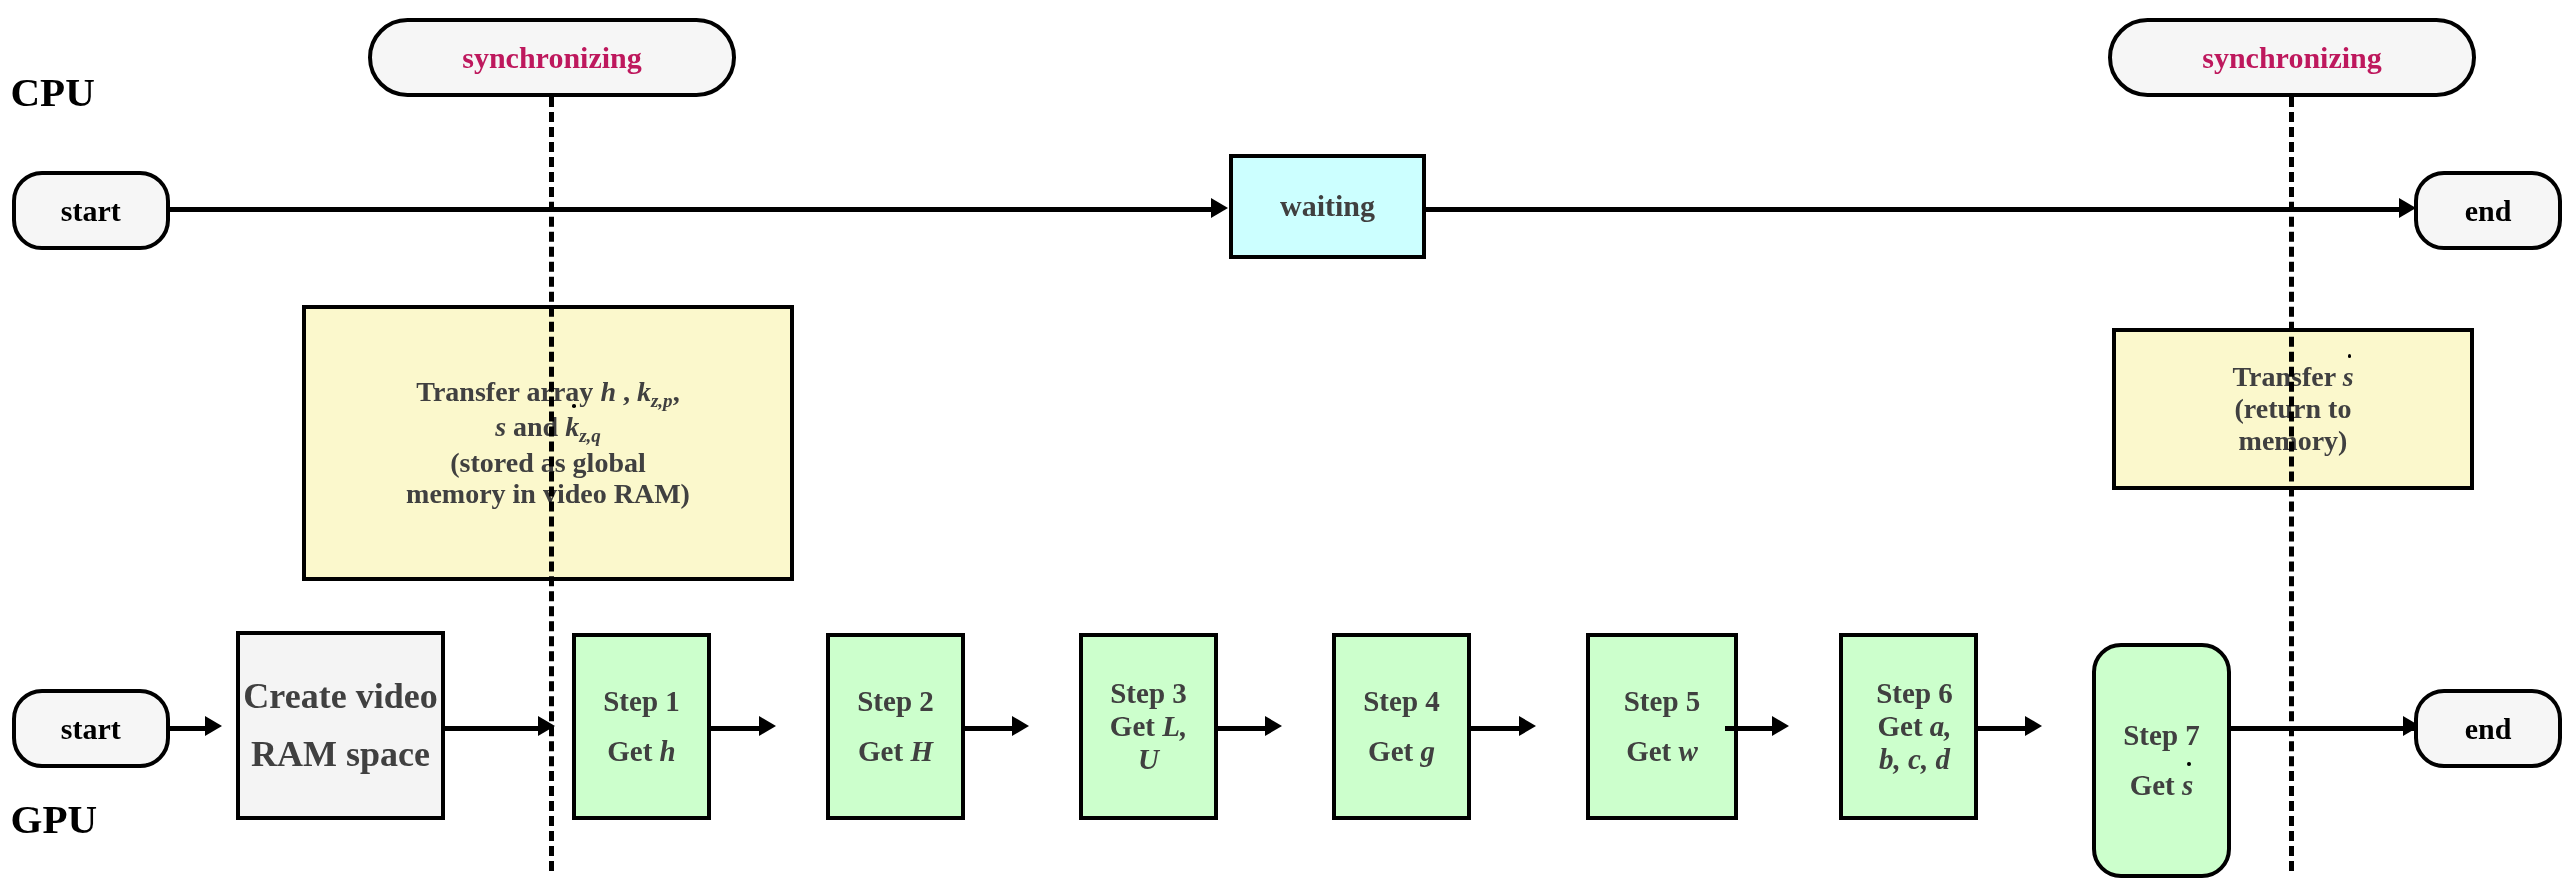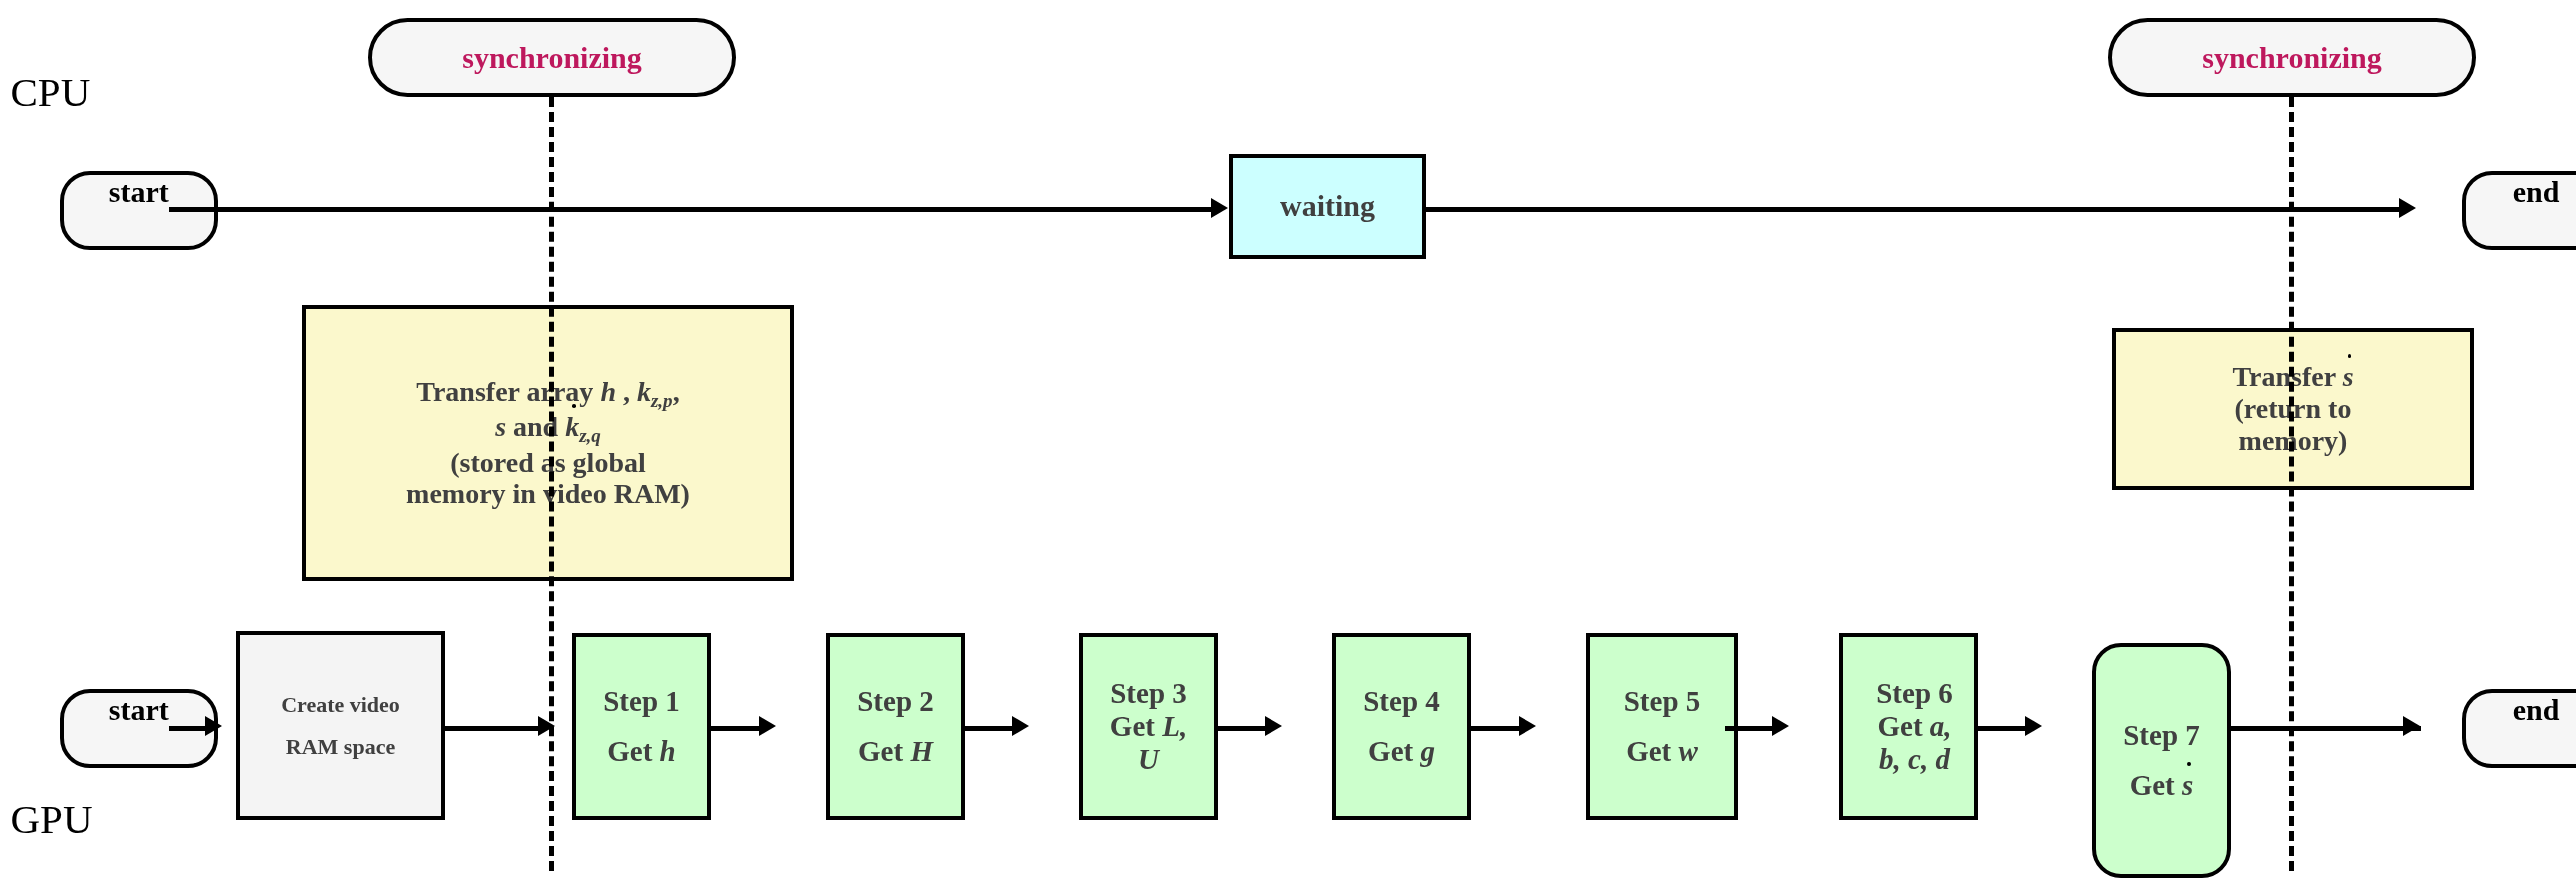--- a/index.html
+++ b/index.html
@@ -14,41 +14,40 @@
     position: relative;
     width: 2576px;
     height: 883px;
     background: #ffffff;
     overflow: hidden;
   }
 
   
   .lane-label {
     position: absolute;
-    font-weight: normal;
+    font-weight: bold;
     font-size: 41px;
     color: #000000;
     line-height: 1;
     white-space: nowrap;
   }
 
   .terminator {
     position: absolute;
     background: #f6f6f6;
     border: 4.6px solid #000000;
     border-radius: 30px;
     display: flex;
-    align-items: flex-start;
+    align-items: center;
     justify-content: center;
     font-weight: bold;
     font-size: 30px;
     color: #000000;
     box-sizing: border-box;
     white-space: nowrap;
-    margin-left: 48px;
   }
 
   .stadium {
     position: absolute;
     background: #f6f6f6;
     border: 4.6px solid #000000;
     border-radius: 656px;
     display: flex;
     align-items: center;
     justify-content: center;
@@ -182,21 +181,21 @@
 
   <div class="lane-label" style="left:10.5px; top:799px;">GPU</div>
 
   <div class="terminator" style="left:11.8px; top:689px; width:158px; height:79px;">
     <span>start</span>
   </div>
 
   <div class="hline" style="left:169px; top:726px; width:39px;"></div>
   <div class="arrowhead" style="left:205px; top:716px;"></div>
 
-  <div class="procbox box-plain" style="left:236px; top:631px; width:209px; height:189px; font-size:22px;">
+  <div class="procbox box-plain" style="left:236px; top:631px; width:209px; height:189px; font-size:36px;">
     <span class="ln">Create video</span>
     <div class="gap" style="height:17px;"></div>
     <span class="ln">RAM space</span>
   </div>
 
   <div class="hline" style="left:445px; top:726px; width:97px;"></div>
   <div class="arrowhead" style="left:538px; top:716px;"></div>
 
   <div class="procbox box-green step-box" style="left:572px; top:633px; width:139px; height:187px;">
     <span class="ln">Step 1</span>

